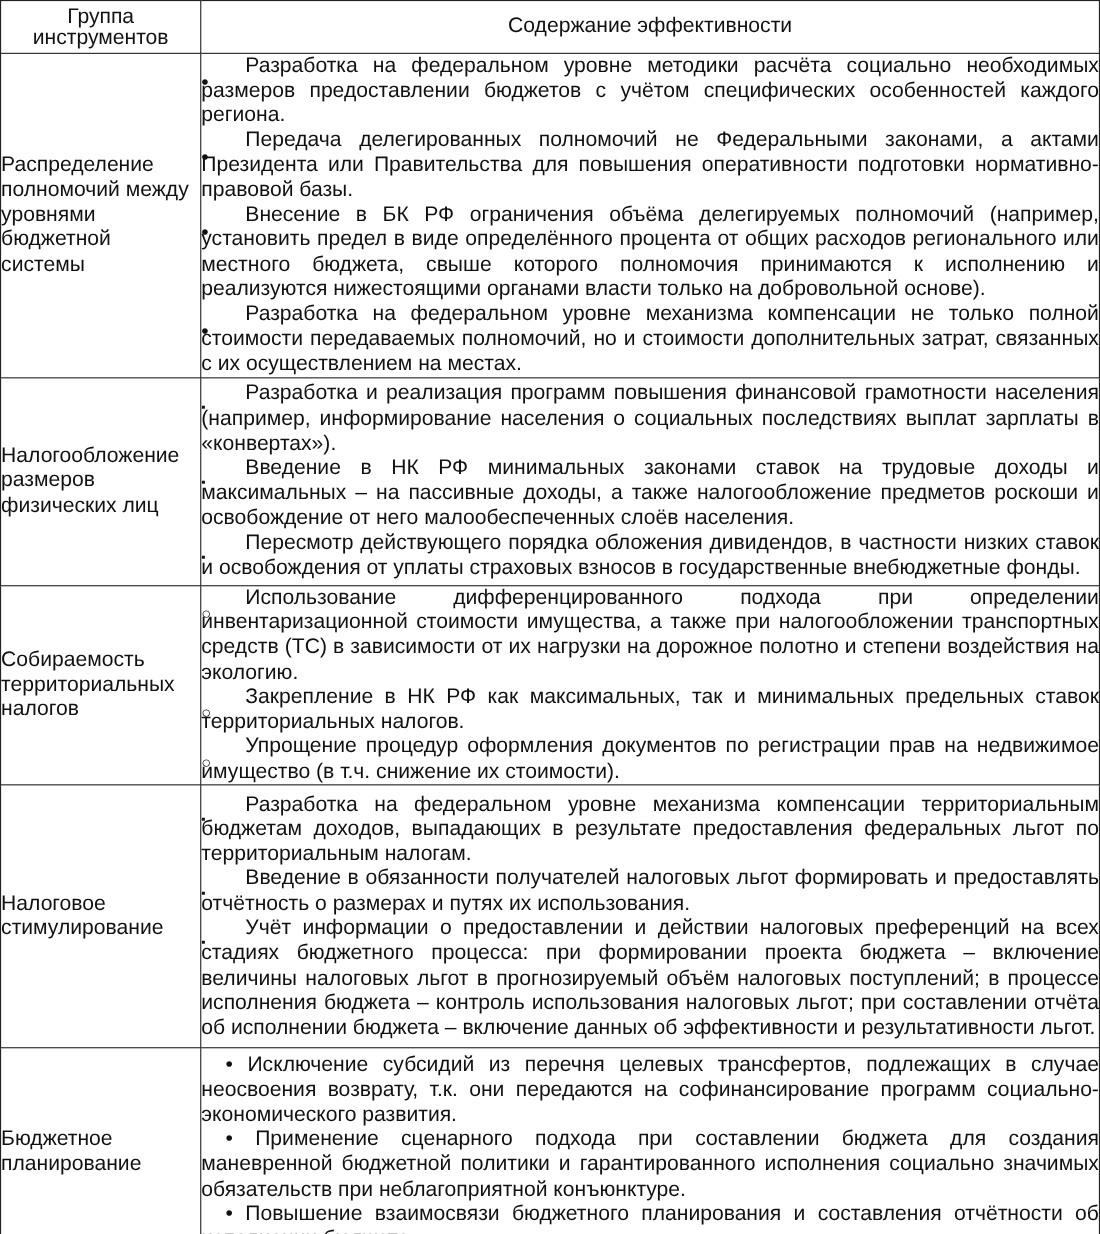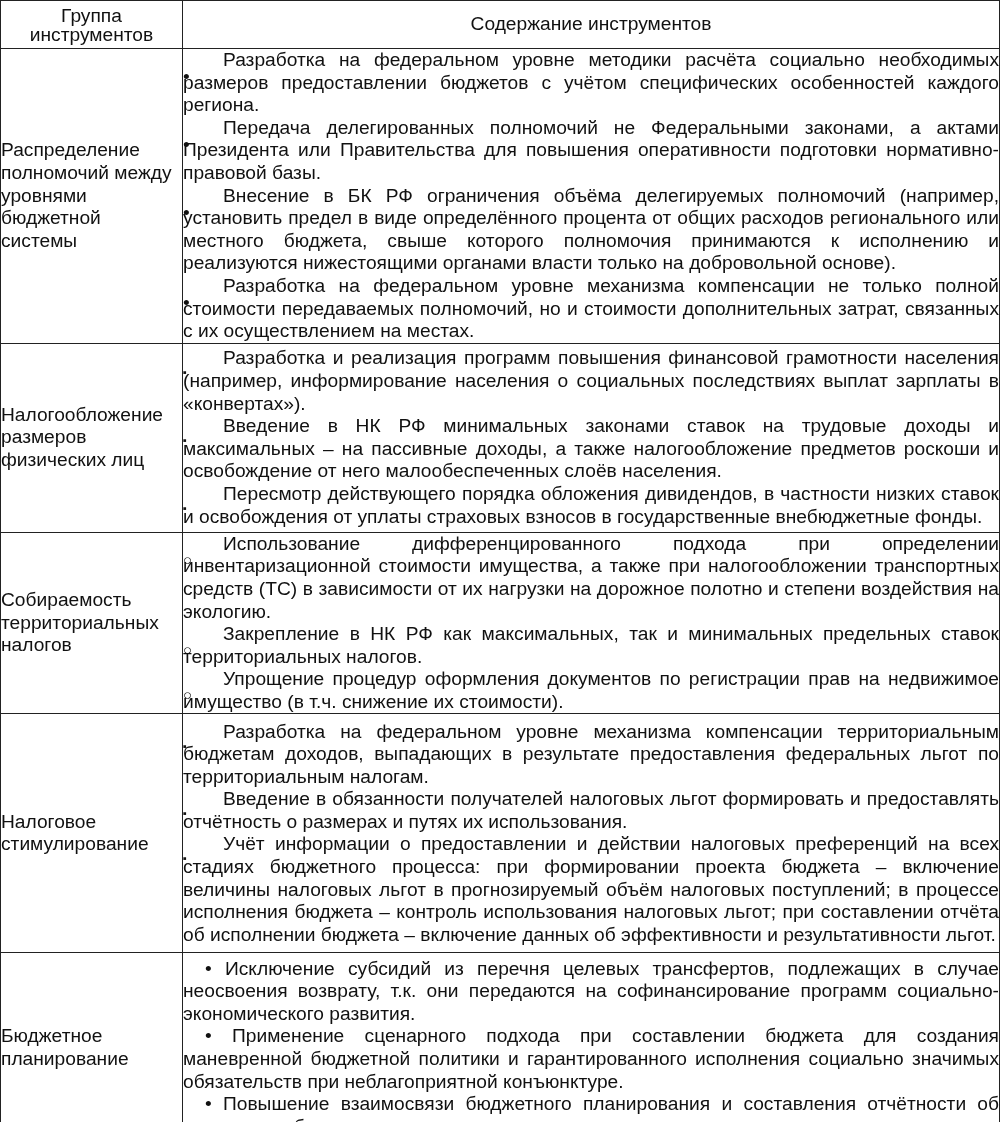--- a/index.html
+++ b/index.html
@@ -64,21 +64,21 @@
   <table class="tools">
     <colgroup>
         <col class="c1">
         <col class="c2">
       </colgroup>
     <thead>
       <tr>
         <th>
             <div class="hdr-group">Группа инструментов</div>
           </th>
-        <th>Содержание инструментов</th>
+        <th>Содержание эффективности</th>
       </tr>
     </thead>
     <tbody>
 
       <tr style="height:288px">
         <td class="group">Распределение полномочий между уровнями бюджетной системы</td>
         <td class="content">
           <p class="item"><span class="bullet"><span>•</span></span><span class="indent"></span><span>Разработка на федеральном уровне методики расчёта социально необходимых размеров предоставлении бюджетов с учётом специфических особенностей каждого региона.</span></p>
           <p class="item"><span class="bullet"><span>•</span></span><span class="indent"></span><span>Передача делегированных полномочий не Федеральными законами, а актами Президента или Правительства для повышения оперативности подготовки нормативно-правовой базы.</span></p>
           <p class="item"><span class="bullet"><span>•</span></span><span class="indent"></span><span>Внесение в БК РФ ограничения объёма делегируемых полномочий (например, установить предел в виде определённого процента от общих расходов регионального или местного бюджета, свыше которого полномочия принимаются к исполнению и реализуются нижестоящими органами власти только на добровольной основе).</span></p>

